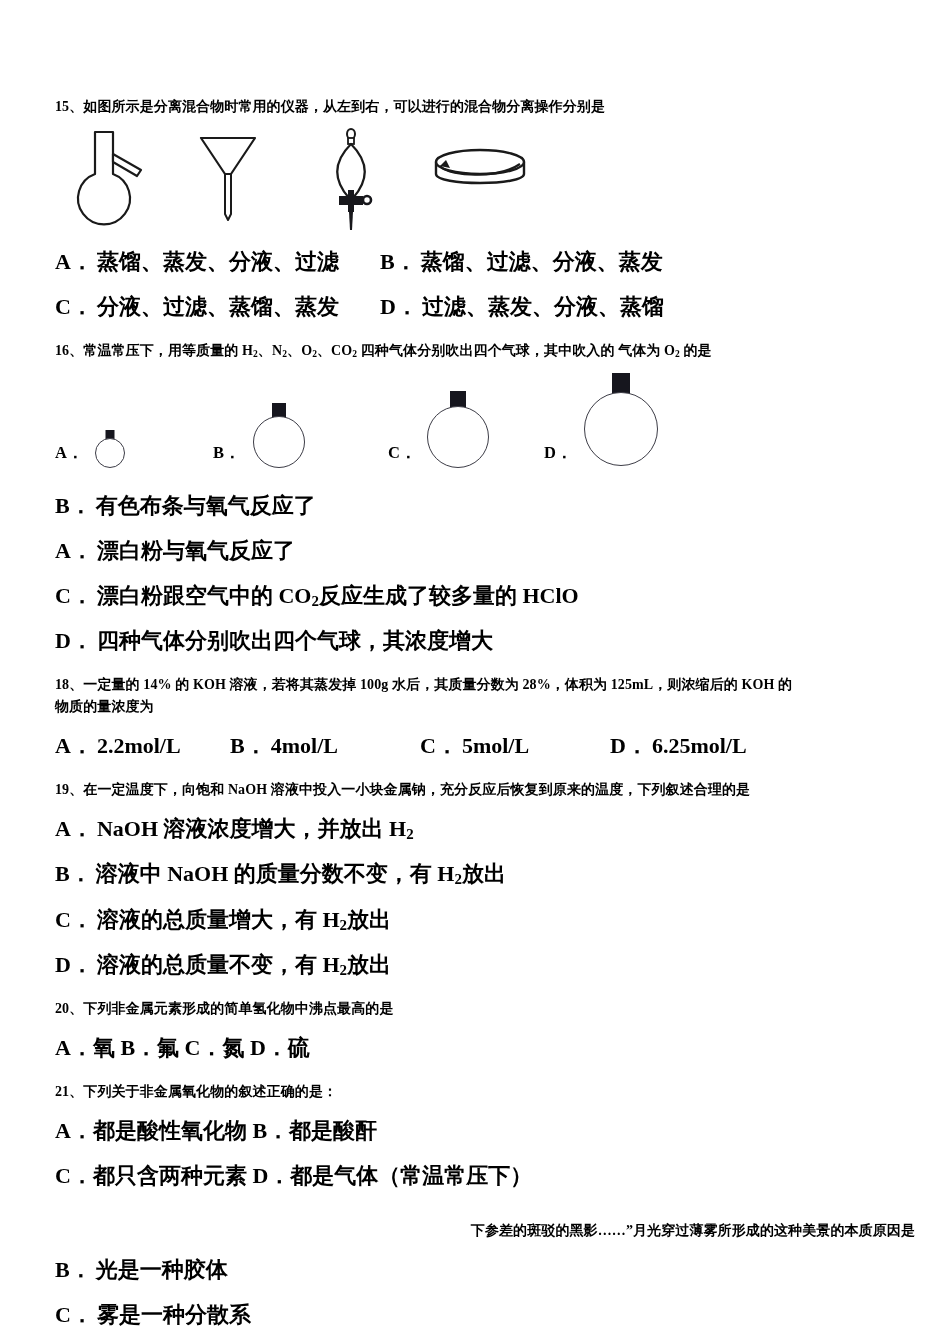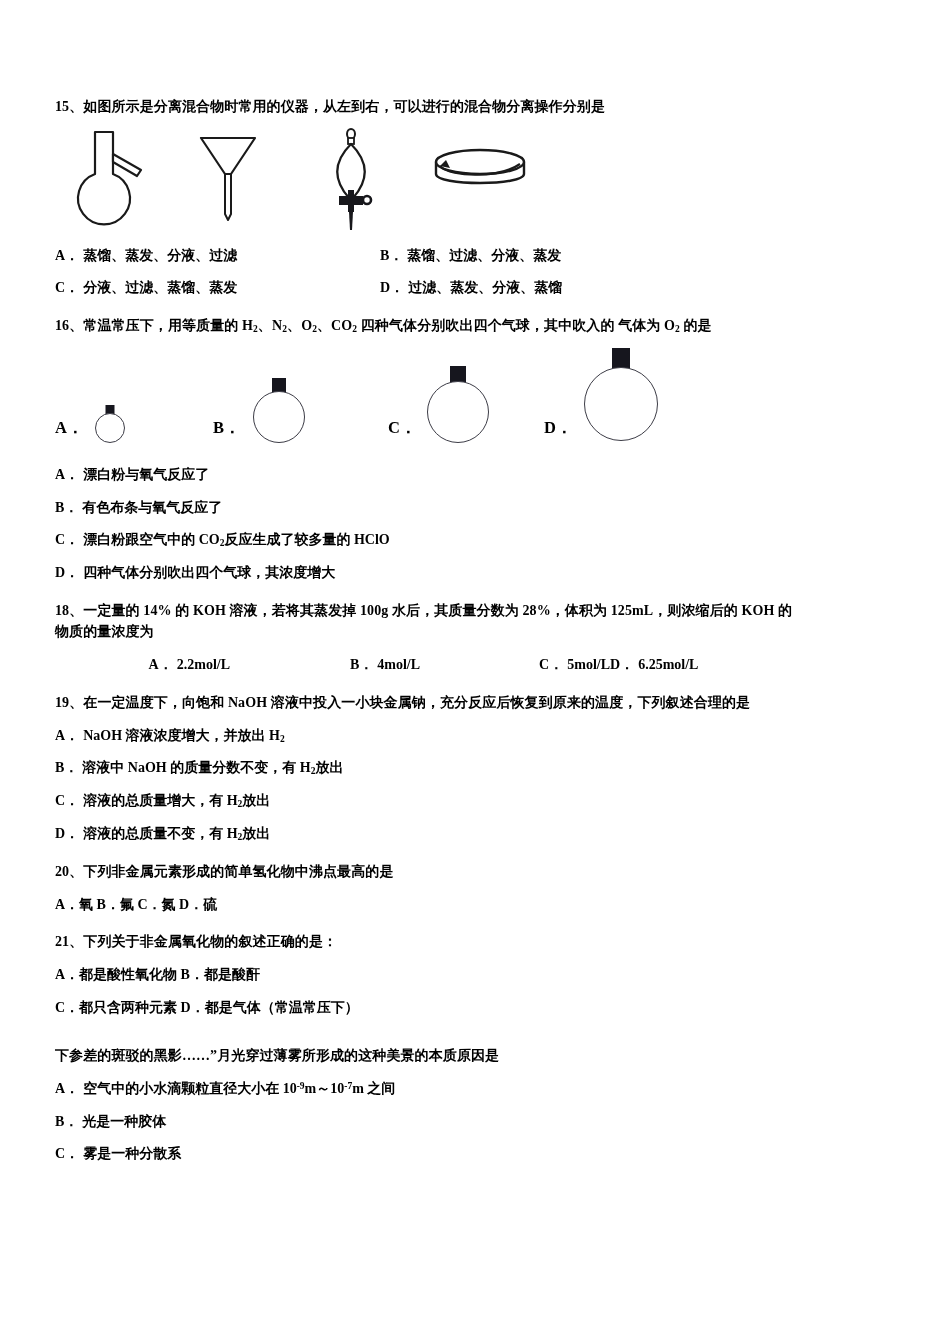--- a/index.html
+++ b/index.html
@@ -34,38 +34,38 @@
     font-size: 14px;
     line-height: 1.55;
     font-weight: bold;
     letter-spacing: 0.1px;
     white-space: nowrap;
   }
   .stem { margin-bottom: 2px; }
 
   .opt-row {
     display: flex;
-    font-size: 14px;
+    font-size: 22px;
     font-weight: bold;
     line-height: 1.55;
     margin-top: 11px;
   }
   .opt {
     white-space: nowrap;
   }
   .optlbl {
     font-family: "Liberation Serif", serif;
     margin-right: 4px;
   }
 
   
   .two-col .opt:nth-child(1) { width: 325px; }
 
   
-  .four-col .opt { width: 0; flex: none; text-align: right; }
+  .four-col .opt { width: 0; flex: none; }
   .four-col .c1 { width: 175px; }
   .four-col .c2 { width: 190px; }
   .four-col .c3 { width: 190px; }
 
   sub { font-size: 0.68em; vertical-align: -0.22em; }
   sup { font-size: 0.68em; vertical-align: 0.42em; }
 
   .spacer-s { height: 10px; }
   .spacer-m { height: 16px; }
 
@@ -207,24 +207,24 @@
         <span class="balloon" style="width:78px;height:96px;">
           <span class="neck" style="width:18px;height:23px;top:1px;"></span>
           <span class="body" style="width:72px;height:72px;top:20px;"></span>
         </span>
       </div>
     </div>
 
     <div class="spacer-s"></div>
 
     <div class="opt-row">
+      <span class="opt"><span class="optlbl">B．</span><span>有色布条与氧气反应了</span></span>
+    </div>
+    <div class="opt-row">
       <span class="opt"><span class="optlbl">A．</span><span>漂白粉与氧气反应了</span></span>
-    </div>
-    <div class="opt-row">
-      <span class="opt"><span class="optlbl">B．</span><span>有色布条与氧气反应了</span></span>
     </div>
     <div class="opt-row">
       <span class="opt"><span class="optlbl">C．</span><span>漂白粉跟空气中的 CO</span><sub>2</sub><span>反应生成了较多量的 HClO</span></span>
     </div>
     <div class="opt-row">
       <span class="opt"><span class="optlbl">D．</span><span>四种气体分别吹出四个气球，其浓度增大</span></span>
     </div>
 
     <div class="spacer-m"></div>
 
@@ -265,24 +265,21 @@
     <div class="qline stem">21、下列关于非金属氧化物的叙述正确的是：</div>
     <div class="opt-row">
       <span class="opt">A．都是酸性氧化物   B．都是酸酐</span>
     </div>
     <div class="opt-row">
       <span class="opt">C．都只含两种元素   D．都是气体（常温常压下）</span>
     </div>
 
     <div class="spacer-m"></div>
 
-    <div class="qline" style="margin-top:11px;">下参差的斑驳的黑影……”月光穿过薄雾所形成的这种美景的本质原因是</div>
-    <div class="opt-row">
-      <span class="opt"><span class="optlbl">A．</span><span>空气中的小水滴颗粒直径大小在 10</span><sup>-9</sup><span>m～10</span><sup>-7</sup><span>m 之间</span></span>
-    </div>
+    <div class="qline" style="margin-top:11px;text-align:right;">下参差的斑驳的黑影……”月光穿过薄雾所形成的这种美景的本质原因是</div>
     <div class="opt-row">
       <span class="opt"><span class="optlbl">B．</span><span>光是一种胶体</span></span>
     </div>
     <div class="opt-row">
       <span class="opt"><span class="optlbl">C．</span><span>雾是一种分散系</span></span>
     </div>
 
   </div>
 </div>
 

